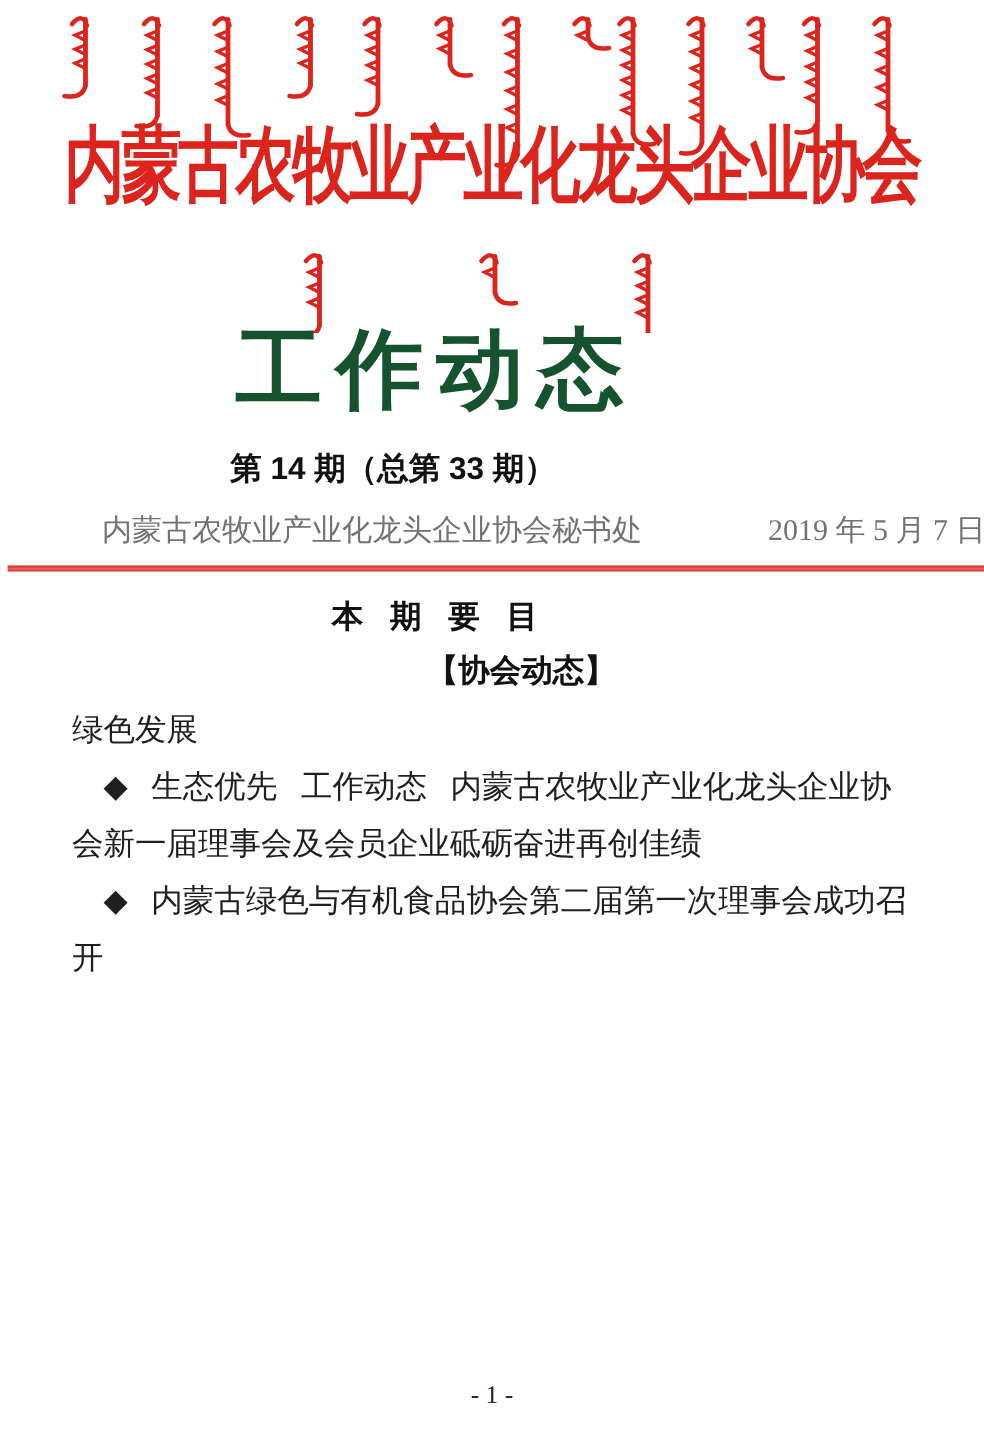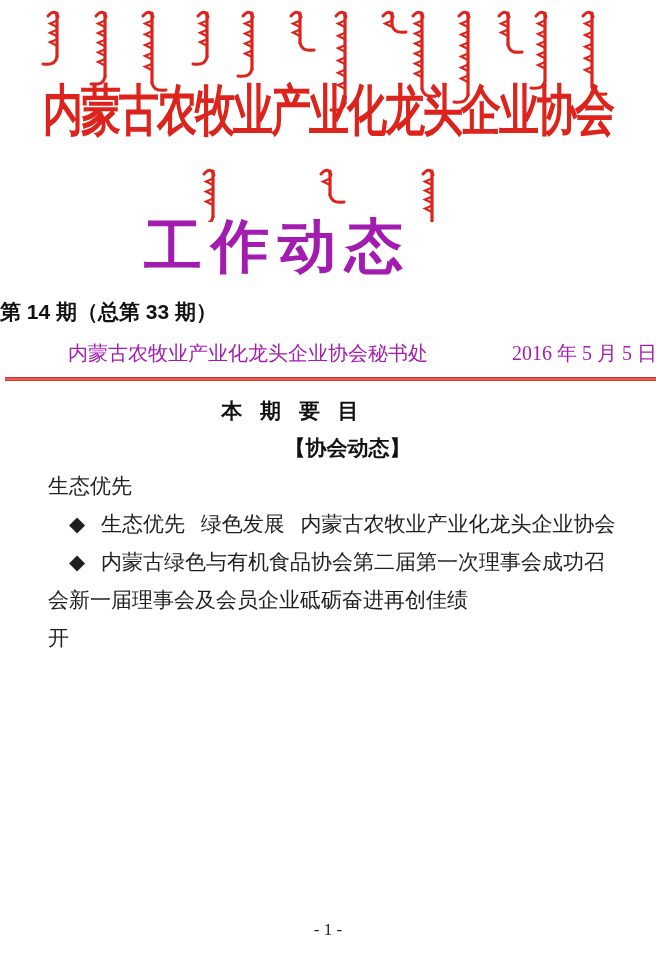--- a/index.html
+++ b/index.html
@@ -18,35 +18,35 @@
   #band-mid{top:164px;height:58px;width:656px;}
 
   .assoc-title{
     position:absolute;top:82px;left:0;width:656px;
     text-align:center;white-space:nowrap;
     font-weight:bold;color:#dc231c;
     font-size:40px;letter-spacing:-2px;line-height:44px;
     transform:scaleY(1.38);transform-origin:50% 10%;
   }
   .bulletin-title{
-    position:absolute;top:214px;left:3px;width:541px;
+    position:absolute;top:214px;left:16px;width:541px;
     text-align:center;white-space:nowrap;
-    font-weight:bold;color:#a21caf;
+    font-weight:bold;color:#14532d;
     font-size:58px;line-height:66px;letter-spacing:9px;text-indent:9px;
   }
   .issue-line{
     position:absolute;top:298px;left:0;width:524px;
-    white-space:pre;
+    text-align:center;white-space:pre;
     font-family:"Liberation Sans","DejaVu Sans",sans-serif;
     font-weight:bold;font-size:21px;color:#111;
   }
   .pub-row{
     position:absolute;top:340px;left:68px;right:28px;
     display:flex;justify-content:space-between;align-items:center;
-    font-size:20px;white-space:pre;color:#a21caf;
+    font-size:20px;white-space:pre;color:#737373;
   }
   .red-rule{
     position:absolute;top:377px;left:5px;right:5px;height:4px;
     background:linear-gradient(#c62a21,#ef6a5d 55%,#c62a21);
   }
   .toc-title{
     position:absolute;top:397px;left:0;width:580px;
     text-align:center;white-space:pre;
     font-family:"Liberation Sans","DejaVu Sans",sans-serif;
     font-weight:bold;font-size:21px;letter-spacing:6px;text-indent:6px;color:#111;
@@ -176,31 +176,31 @@
         <path d="M 432 59 q -2 9 -14 7" stroke-width="3"></path>
       </g>
     </svg>
 
   <div class="bulletin-title">工作动态</div>
 
   <div class="issue-line">第 14 期（总第 33 期）</div>
 
   <div class="pub-row">
     <span>内蒙古农牧业产业化龙头企业协会秘书处</span>
-    <span>2016 年 5 月 5 日</span>
+    <span>2019 年 5 月 7 日</span>
   </div>
 
   <div class="red-rule"></div>
 
   <div class="toc-title">本 期 要 目</div>
 
   <div class="toc">
     <div class="toc-heading">【协会动态】</div>
-    <div class="toc-line">生态优先</div>
-    <div class="toc-line bullet">◆   生态优先   绿色发展   内蒙古农牧业产业化龙头企业协会</div>
+    <div class="toc-line">绿色发展</div>
+    <div class="toc-line bullet">◆   生态优先   工作动态   内蒙古农牧业产业化龙头企业协</div>
+    <div class="toc-line">会新一届理事会及会员企业砥砺奋进再创佳绩</div>
     <div class="toc-line bullet">◆   内蒙古绿色与有机食品协会第二届第一次理事会成功召</div>
-    <div class="toc-line">会新一届理事会及会员企业砥砺奋进再创佳绩</div>
     <div class="toc-line">开</div>
   </div>
 
   <div class="page-number">- 1 -</div>
 
 </div>
 
 </body></html>

